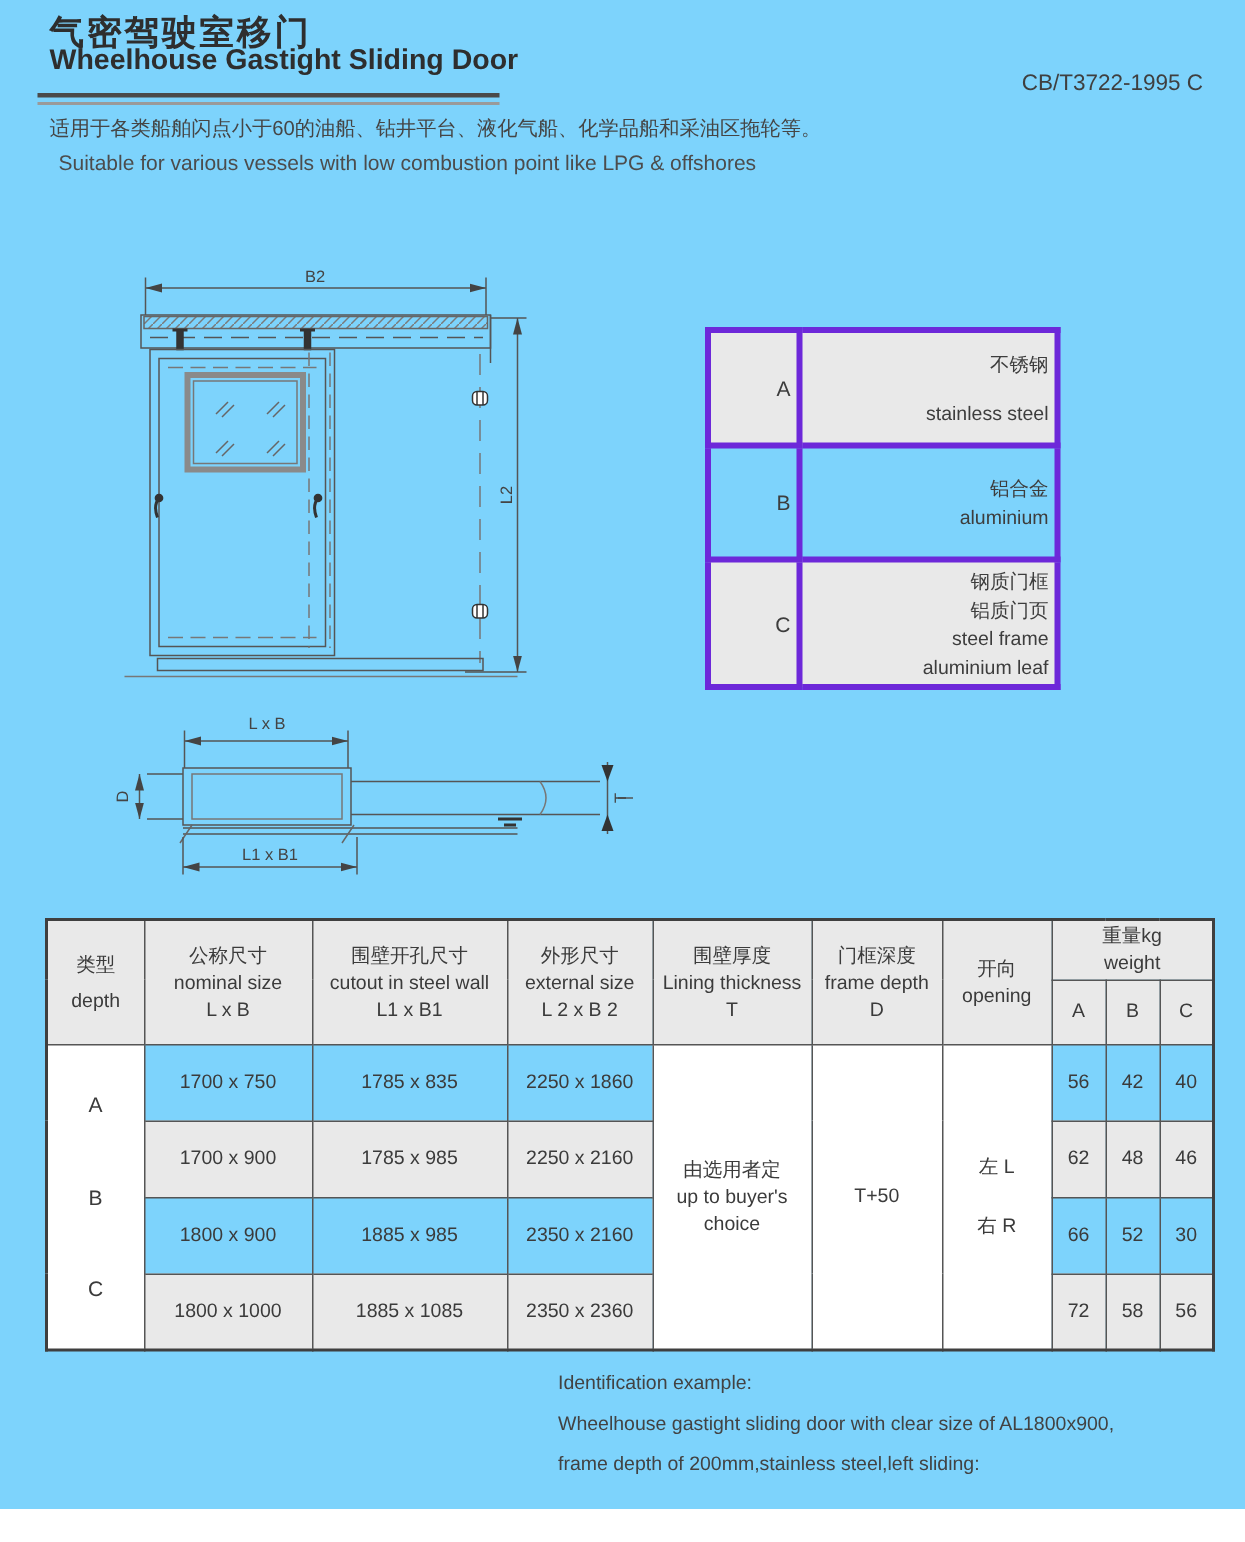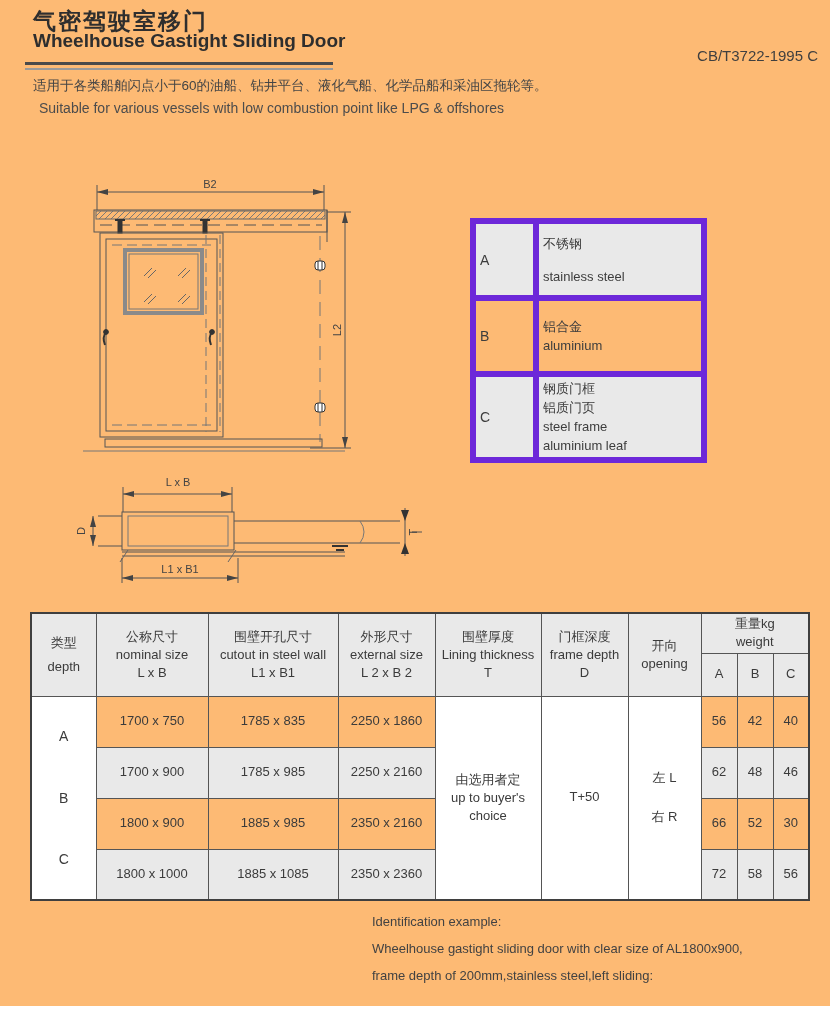--- a/index.html
+++ b/index.html
@@ -1,33 +1,33 @@
 <!DOCTYPE html>
 <html><head>
 <meta charset="utf-8">
 <style>
   html,body{margin:0;padding:0;background:#ffffff;}
   .page{
-    position:relative;width:830px;height:1006px;background:#fdba74;overflow:hidden;
+    position:relative;width:830px;height:1006px;background:#7dd3fc;overflow:hidden;
     font-family:"Liberation Sans","DejaVu Sans",sans-serif;color:#3a3a3a;
   }
   .abs{position:absolute;}
   
   .title-cn{left:33px;top:6px;font-size:23px;font-weight:bold;color:#2e2e2e;letter-spacing:2px;}
   .title-en{left:33px;top:30px;font-size:19px;font-weight:bold;color:#2e2e2e;}
   .title-underline{left:25px;top:62px;width:308px;height:3px;border-top:3px solid #4a4a4a;border-bottom:2px solid #9a9a9a;}
-  .standard-code{right:12px;top:47px;font-size:15px;color:#3f3f3f;}
+  .standard-code{right:28px;top:47px;font-size:15px;color:#3f3f3f;}
   .desc-cn{left:33px;top:77px;font-size:13.5px;color:#454545;}
   .desc-en{left:25px;top:100px;font-size:14px;color:#4c4c4c;margin-left:14px;}
   
   svg{display:block;}
   svg text{font-family:"Liberation Sans","DejaVu Sans",sans-serif;fill:#444;}
   
   .mat-table{left:470px;top:218px;width:237px;border-collapse:collapse;border:1px solid #5a5a5a;}
-  .mat-table td{border:6px solid #6d28d9;text-align:left;vertical-align:middle;font-size:13px;color:#3d3d3d;padding:2px 4px;}
+  .mat-table td{border:4px solid #6d28d9;text-align:right;vertical-align:middle;font-size:13px;color:#3d3d3d;padding:2px 4px;}
   .mat-table .code-col{width:49px;font-size:14px;}
   .mat-row-shaded td{background:#e9e9e9;}
   .mat-line{display:block;line-height:19px;}
   .mat-gap{display:block;height:14px;}
   
   .spec-table{left:30px;top:612px;width:778px;border-collapse:collapse;table-layout:fixed;border:2px solid #3f3f3f;}
   .spec-table td{border:1px solid #555;text-align:center;vertical-align:middle;padding:0;font-size:13px;color:#3b3b3b;line-height:1.3;}
   .spec-table td.hdr{background:#e9e9e9;}
   .spec-table td.shade{background:#e9e9e9;}
   .hdr-line{display:block;line-height:18px;}

